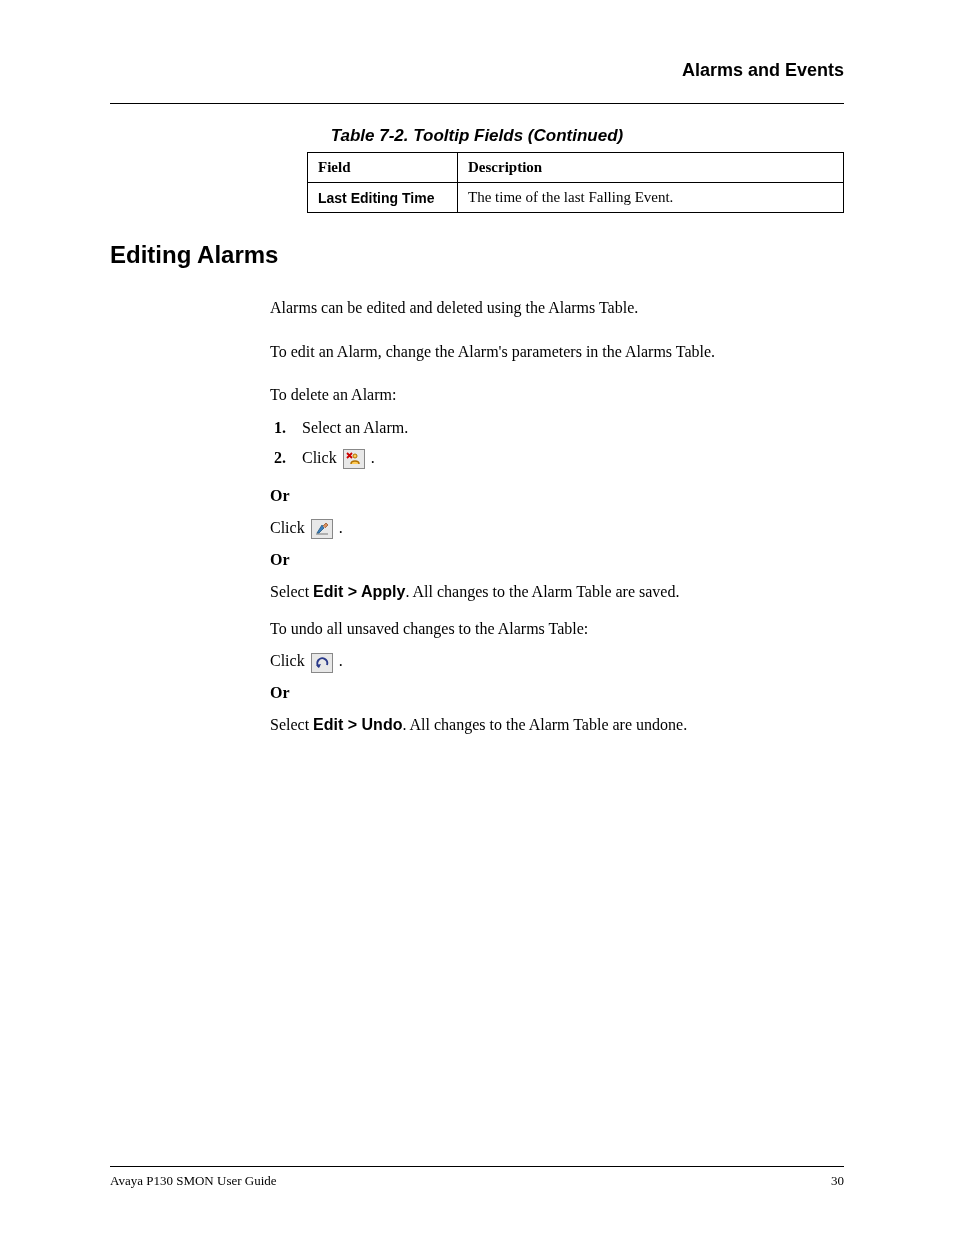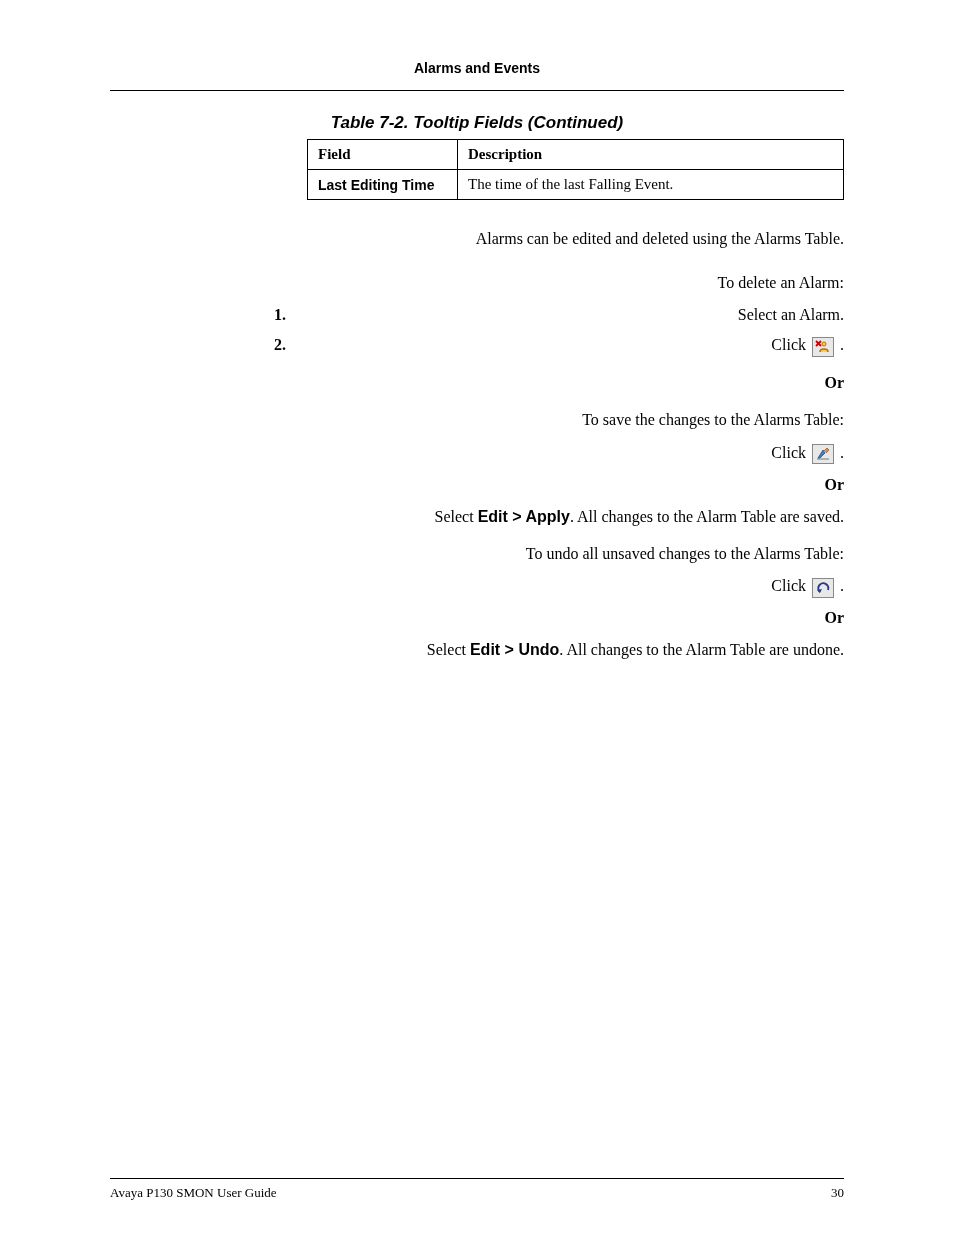--- a/index.html
+++ b/index.html
@@ -10,25 +10,25 @@
     font-family: "Times New Roman", Times, serif;
     color: #000;
   }
   .page {
     width: 954px;
     height: 1235px;
     position: relative;
     padding: 60px 110px 50px 110px;
   }
   .header {
-    text-align: center;
-    font-family: Arial, Helvetica, sans-serif;
-    font-weight: bold;
-    font-size: 14px;
-    padding-bottom: 14px;
+    text-align: right;
+    font-family: Arial, Helvetica, sans-serif;
+    font-weight: bold;
+    font-size: 18px;
+    padding-bottom: 22px;
     border-bottom: 1.5px solid #000;
     margin-bottom: 22px;
   }
   .caption {
     text-align: center;
     font-family: Arial, Helvetica, sans-serif;
     font-weight: bold;
     font-style: italic;
     font-size: 17px;
     margin-bottom: 6px;
@@ -64,21 +64,20 @@
   }
   .col-field { width: 150px; }
   h1.section {
     font-family: Arial, Helvetica, sans-serif;
     font-weight: bold;
     font-size: 24px;
     margin: 0 0 28px 0;
   }
   .bodycol {
     margin-left: 160px;
-    text-align: right;
   }
   .para {
     font-size: 16px;
     line-height: 1.35;
     margin: 0 0 22px 0;
   }
   .para-tight {
     font-size: 16px;
     line-height: 1.35;
     margin: 0 0 10px 0;
@@ -93,21 +92,20 @@
     line-height: 1.5;
     margin-bottom: 6px;
     position: relative;
   }
   ol.steps > li .num {
     position: absolute;
     left: -28px;
     font-weight: bold;
   }
   .indent2 {
-    margin-left: 60px;
     font-size: 16px;
     line-height: 1.5;
     margin-bottom: 8px;
   }
   .indent2.or {
     font-weight: bold;
   }
   .btn-icon {
     display: inline-block;
     width: 22px;
@@ -122,21 +120,21 @@
     position: absolute;
     top: 1px; left: 1px;
     width: 18px; height: 16px;
   }
   .bold-sans {
     font-family: Arial, Helvetica, sans-serif;
     font-weight: bold;
   }
   .footer {
     position: absolute;
-    bottom: 34px;
+    bottom: 46px;
     left: 110px;
     right: 110px;
     border-top: 1px solid #000;
     padding-top: 6px;
     font-size: 13px;
     display: flex;
     justify-content: space-between;
   }
 </style>
 </head>
@@ -162,24 +160,26 @@
         <th>Description</th>
       </tr>
       <tr>
         <td class="fld">Last Editing Time</td>
         <td>The time of the last Falling Event.</td>
       </tr>
     </tbody>
       </table>
   </div>
 
+  <h1 class="section">Editing Alarms</h1>
 
   <div class="bodycol">
 
     <p class="para">Alarms can be edited and deleted using the Alarms Table.</p>
+    <p class="para">To edit an Alarm, change the Alarm's parameters in the Alarms Table.</p>
     <p class="para-tight">To delete an Alarm:</p>
 
     <ol class="steps">
       <li>
         <span class="num">1.</span>
         <span>Select an Alarm.</span>
       </li>
       <li>
         <span class="num">2.</span>
         <span>Click </span>
@@ -189,21 +189,20 @@
             <path d="M6 13 C 6 9, 14 9, 14 13" stroke="#b07000" stroke-width="1.5" fill="#ffcc55"></path>
             <circle cx="10" cy="5" r="2" fill="#ffcc55" stroke="#b07000" stroke-width="1"></circle>
           </svg>
         </span>
         <span>.</span>
       </li>
     </ol>
 
     <div class="indent2 or">Or</div>
 
-    <p class="para-tight" style="margin-top:14px">To save the changes to the Alarms Table:</p>
 
     <div class="indent2">
       <span>Click </span>
       <span class="btn-icon">
         <svg viewBox="0 0 18 16">
           <path d="M3 13 L15 13" stroke="#777" stroke-width="1"></path>
           <path d="M4 12 L9 4 L11 7 L6 12 Z" fill="#3a7fbf" stroke="#25587f" stroke-width="0.8"></path>
           <path d="M10 5 L13 2 L15 4 L12 7" fill="#d89060" stroke="#9a5a30" stroke-width="0.8"></path>
         </svg>
       </span>

